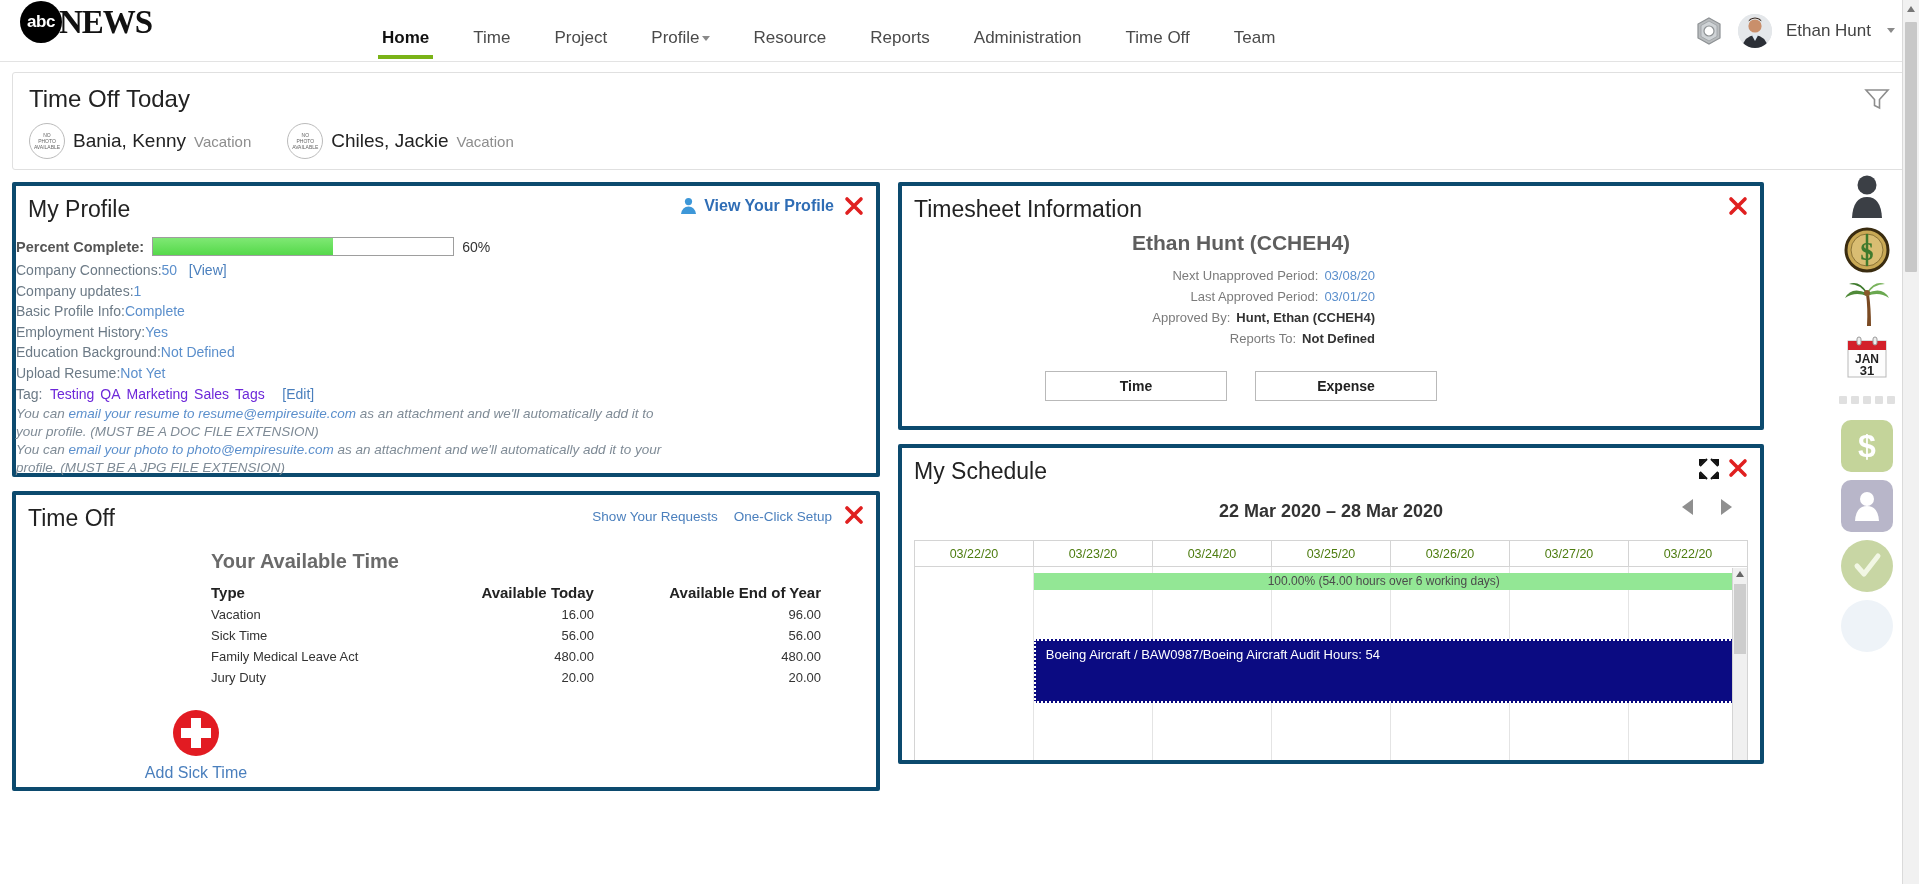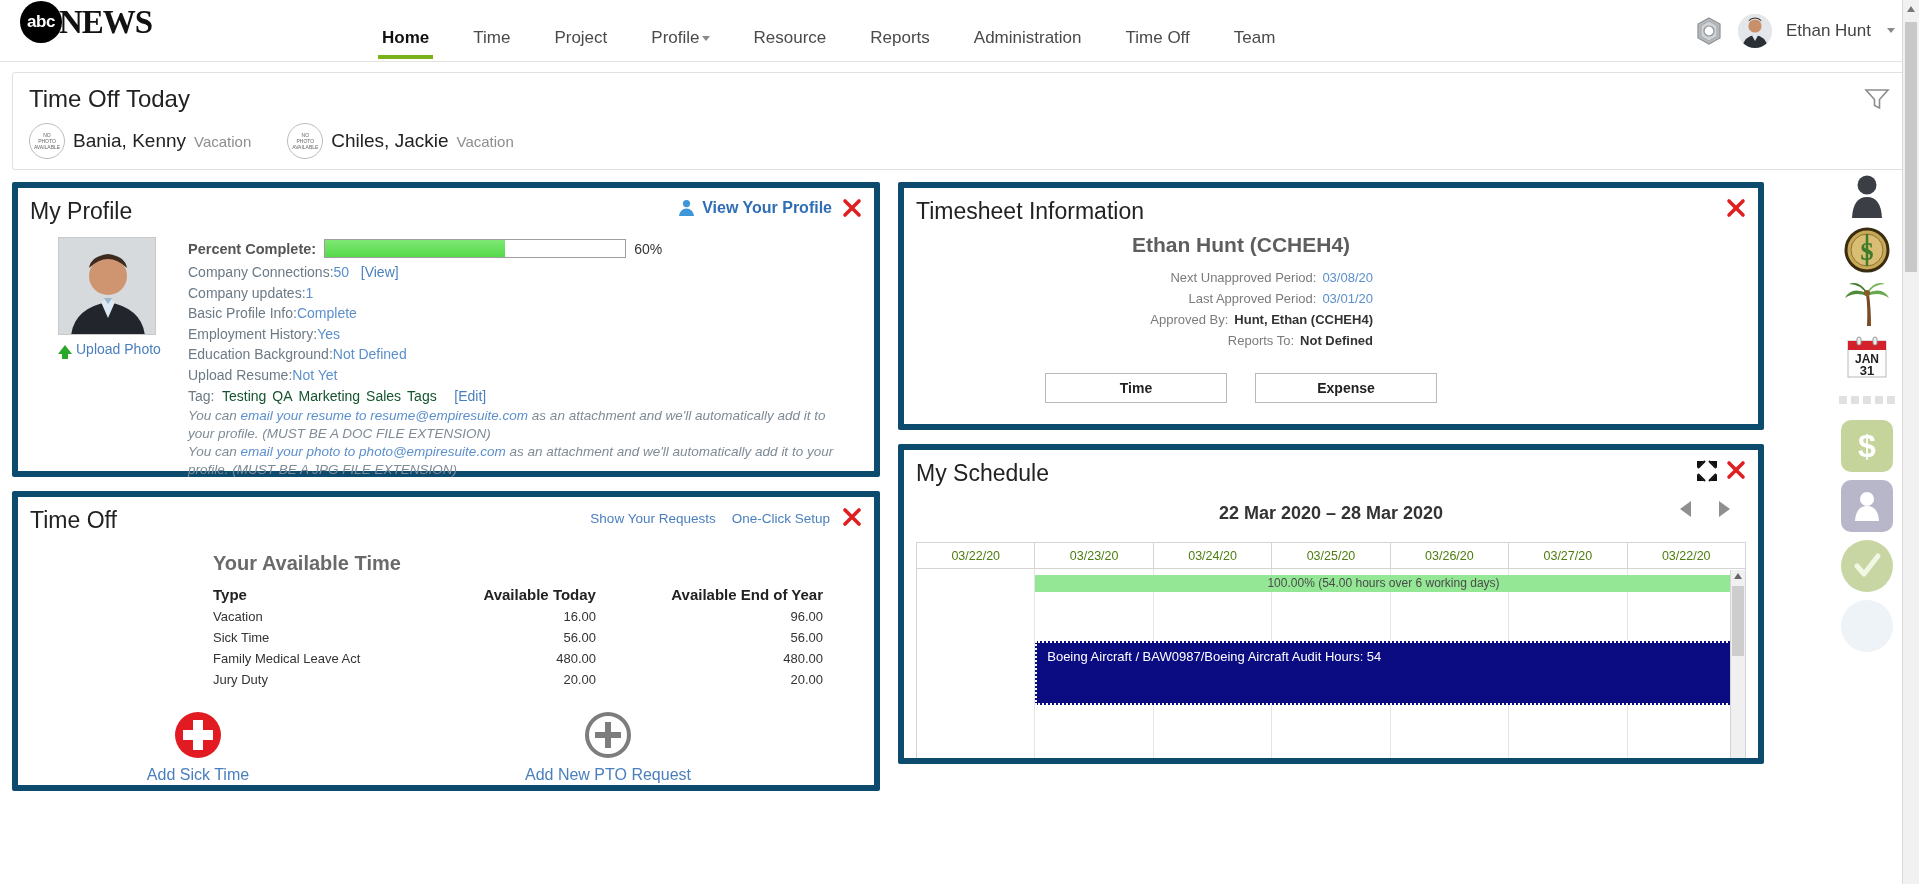--- a/index.html
+++ b/index.html
@@ -164,21 +164,21 @@
   .main {
     display: flex;
     padding: 12px 0 0 12px;
     gap: 18px;
     position: relative;
   }
   .col-left { width: 868px; }
   .col-right { width: 866px; }
 
   .card {
-    border: 6px solid #0c4a6e;
+    border: 4px solid #0c4a6e;
     background: #fff;
     position: relative;
     border-radius: 2px;
   }
   .card-title {
     font-size: 23px;
     color: #222;
     padding: 10px 0 0 12px;
     font-weight: normal;
   }
@@ -247,21 +247,21 @@
   .info-line {
     font-size: 14px;
     color: #6c7a86;
     line-height: 20.5px;
     white-space: nowrap;
   }
   .info-line .val { color: #5b8fcc; }
   .info-line .plain { color: #6c7a86; }
   .link { color: #4a7fbd; cursor: pointer; }
   .tag-row { font-size: 14px; color: #6c7a86; line-height: 22px; }
-  .tag-row .tg { color: #14532d; margin-right: 6px; }
+  .tag-row .tg { color: #6d28d9; margin-right: 6px; }
   .note {
     font-size: 13.5px;
     font-style: italic;
     color: #7f8b96;
     line-height: 18px;
     max-width: 660px;
   }
   .note .em { color: #5b8fcc; }
   .view-profile {
     position: absolute;
@@ -631,37 +631,20 @@
         </svg>
         <span>View Your Profile</span>
       </div>
       <div class="close-x">
         <svg width="20" height="20" viewBox="0 0 20 20">
           <path d="M3 3 L17 17 M17 3 L3 17" stroke="#e02020" stroke-width="3.6" stroke-linecap="round"></path>
         </svg>
       </div>
 
       <div class="profile-body">
-        <div class="profile-photo-wrap">
-          <div class="profile-photo">
-            <svg width="98" height="98" viewBox="0 0 98 98">
-              <rect width="98" height="98" fill="#d6dadd"></rect>
-              <circle cx="49" cy="38" r="19" fill="#cf9470"></circle>
-              <path d="M30 30 Q49 12 68 30 Q66 18 49 16 Q32 18 30 30 Z" fill="#3d2b20"></path>
-              <path d="M36 40 Q38 52 49 54 Q60 52 62 40" fill="none"></path>
-              <path d="M12 98 Q15 70 49 64 Q83 70 86 98 Z" fill="#22262c"></path>
-              <path d="M42 64 L49 80 L56 64 L49 60 Z" fill="#dce8f3"></path>
-              <path d="M45 60 L49 66 L53 60 Z" fill="#9bb6cd"></path>
-            </svg>
-          </div>
-          <div class="upload-photo">
-            <span class="green-arrow-up"></span>
-            <span>Upload Photo</span>
-          </div>
-        </div>
 
         <div class="profile-info">
           <div class="pc-row">
             <span class="pc-label">Percent Complete:</span>
             <div class="pc-bar">
               <div class="pc-fill" id="pcfill" style="width: 60%;"></div>
             </div>
             <span class="pc-value">60%</span>
           </div>
 
@@ -744,24 +727,20 @@
             <td>20.00</td>
           </tr>
         </tbody>
       </table>
 
       <div class="to-actions">
         <div class="to-action">
           <div class="circ-red"></div>
           <div class="to-action-label">Add Sick Time</div>
         </div>
-        <div class="to-action">
-          <div class="circ-gray"></div>
-          <div class="to-action-label">Add New PTO Request</div>
-        </div>
       </div>
     </div>
   </div>
 
   <div class="col-right">
 
     <div class="card" id="card-timesheet">
       <div class="card-title">Timesheet Information</div>
       <div class="close-x">
         <svg width="20" height="20" viewBox="0 0 20 20">

